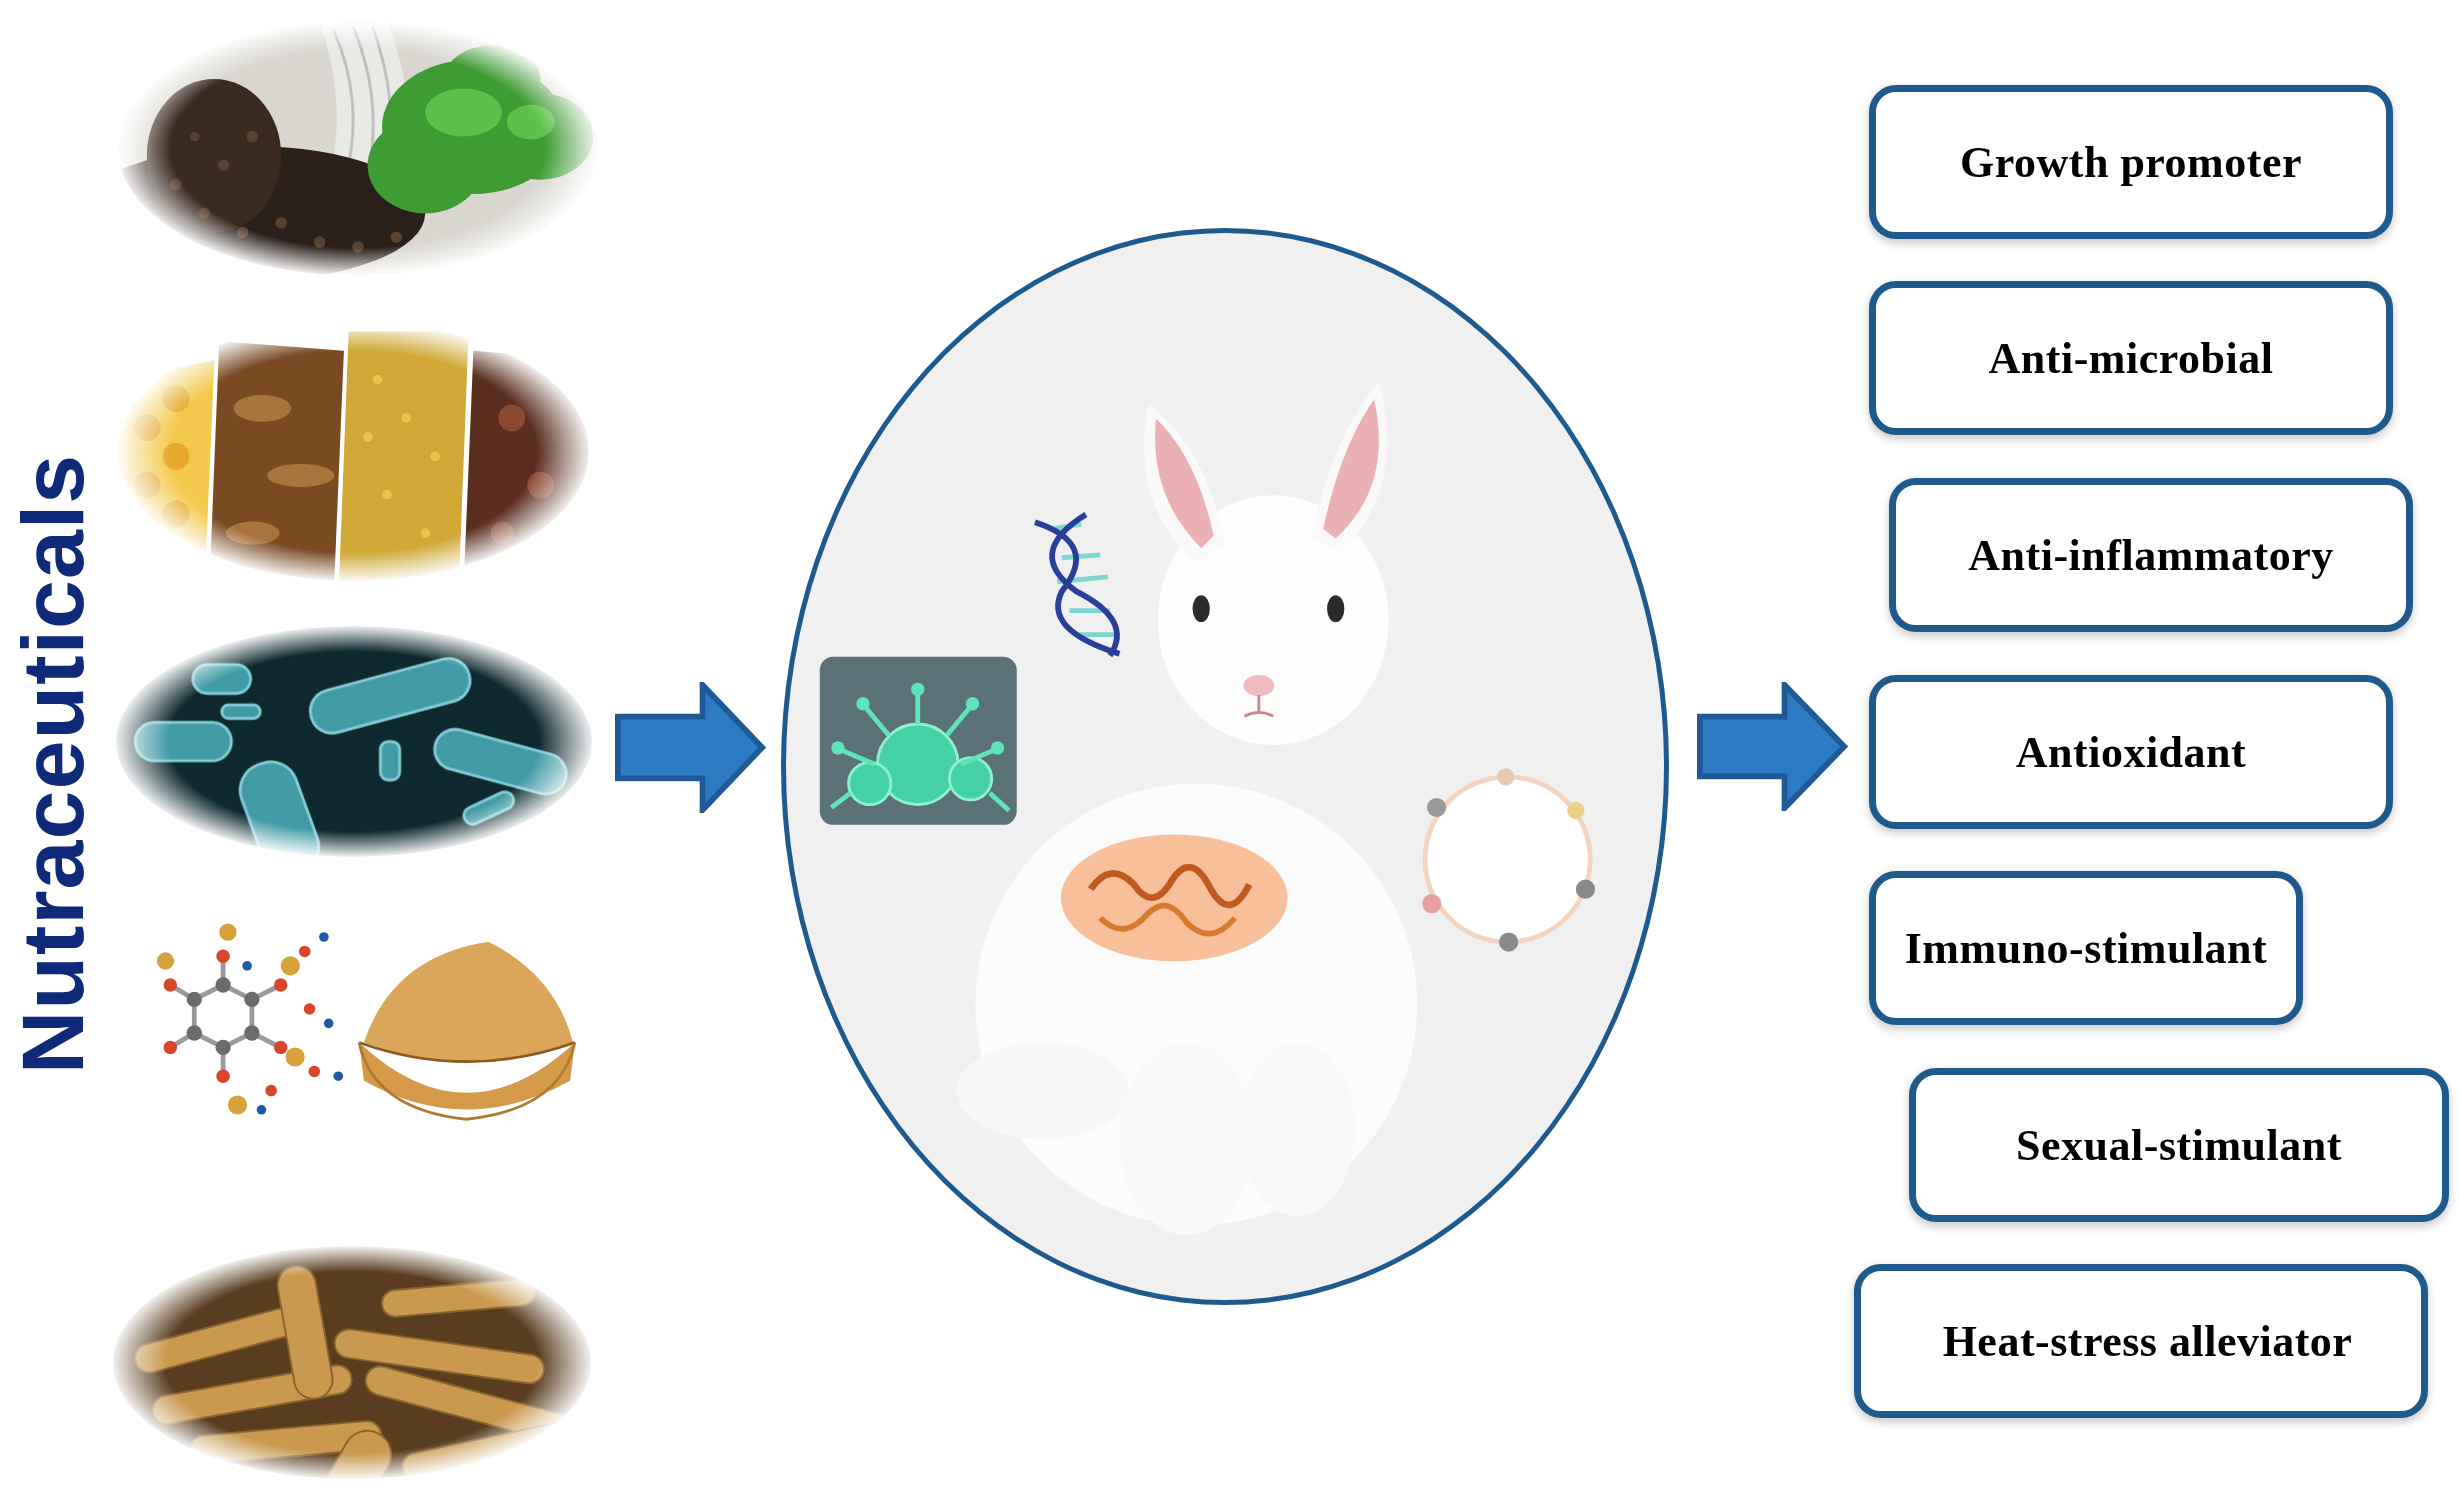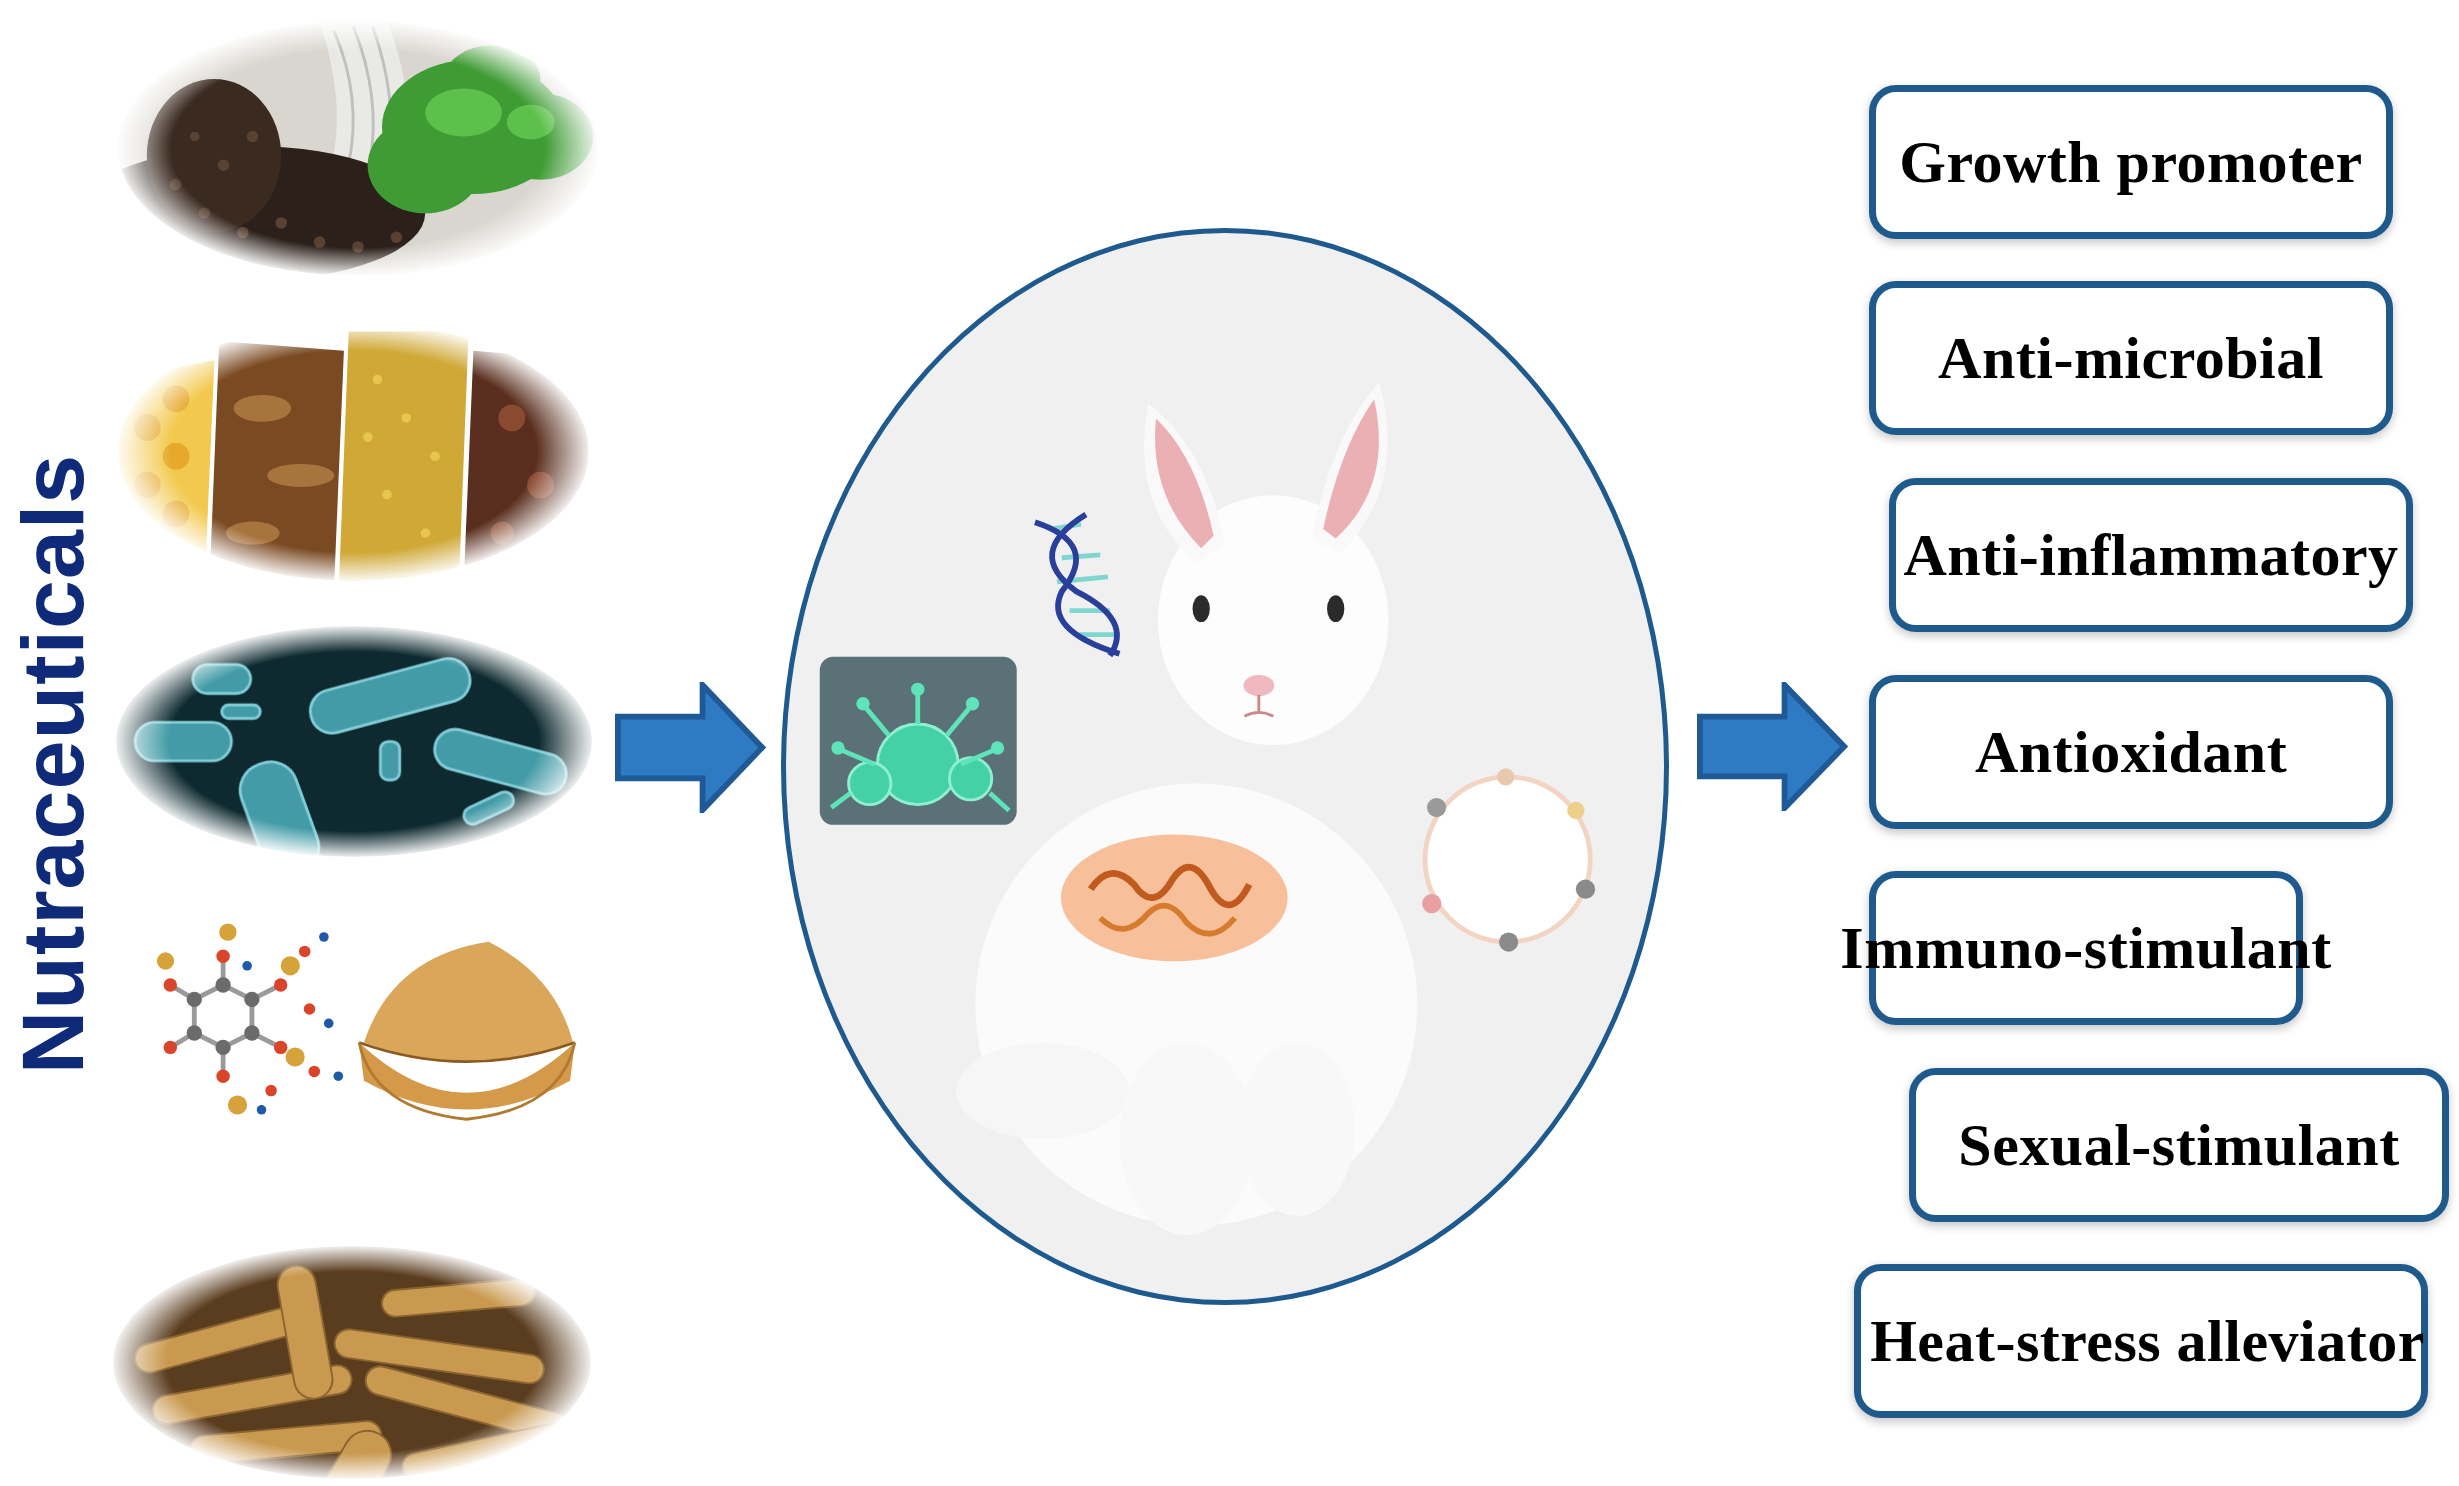--- a/index.html
+++ b/index.html
@@ -24,21 +24,21 @@
 
   
   .stage { position:absolute; left:781px; top:228px; width:888px; height:1077px;
     border-radius:50%; background:#F0F0F0; border:5.8px solid #1E5A8E; box-sizing:border-box; overflow:hidden; }
 
   
   .effect { position:absolute; box-sizing:border-box; height:154px;
     border:7.7px solid #1F5A8C; border-radius:27px; background:#ffffff;
     box-shadow: 0 3.8px 9.6px rgba(0,0,0,0.22);
     display:flex; align-items:center; justify-content:center; }
-  .effect span { font-family:"Liberation Serif", serif; font-weight:700; font-size:60px; color:#000; white-space:nowrap; letter-spacing:0.5px; }
+  .effect span { font-family:"Liberation Serif", serif; font-weight:700; font-size:44px; color:#000; white-space:nowrap; letter-spacing:0.5px; }
 </style>
 </head>
 <body>
 
 <div class="vtitle">Nutraceuticals</div>
 
 <div class="blob" style="left:118px;top:21px;width:480px;height:255px;">
   <svg width="480" height="255" viewBox="0 0 500 265">
     <rect width="500" height="265" fill="#d9d6cf"></rect>
     <path d="M210 0 Q240 90 220 160 L300 160 Q310 70 280 0Z" fill="#e9e9e6"></path>

